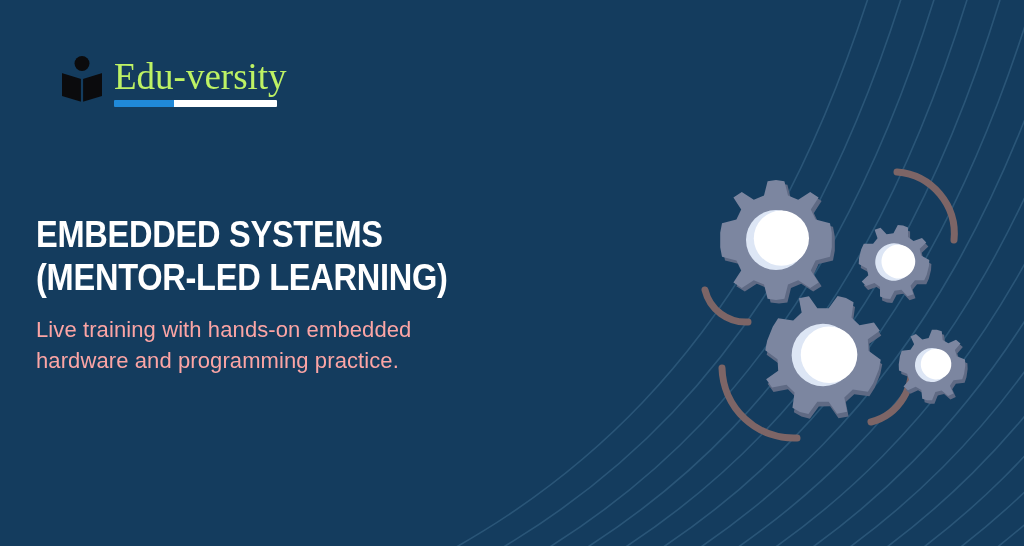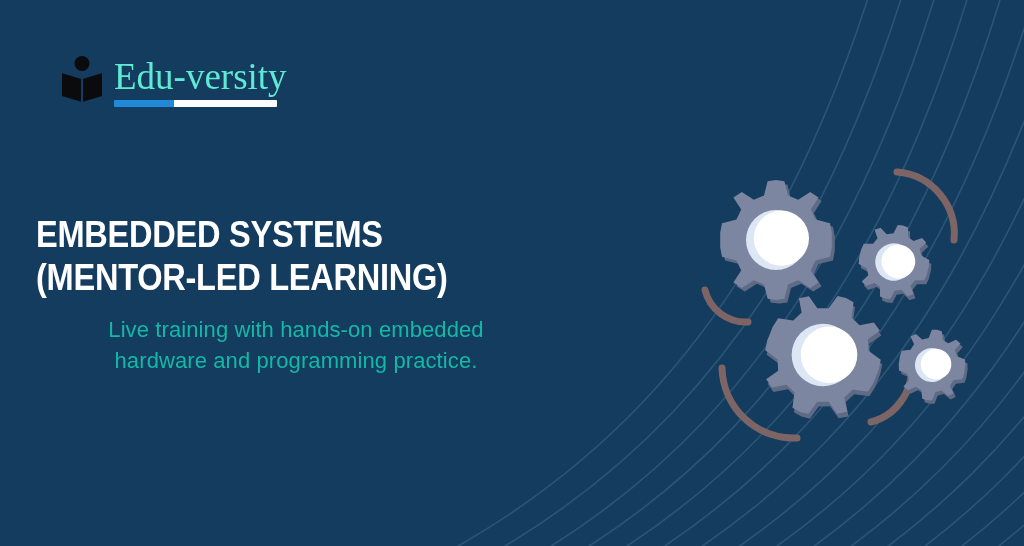--- a/index.html
+++ b/index.html
@@ -32,21 +32,21 @@
     width:44px; height:48px;
     display:block;
     flex:0 0 auto;
     margin-bottom:4px;
   }
   .logo-right{ display:flex; flex-direction:column; }
   .logo-word{
     font-family:"Liberation Serif", serif;
     font-size:37px;
     line-height:1;
-    color:#5eead4;
+    color:#bef264;
     letter-spacing:0px;
     white-space:nowrap;
   }
   .logo-bar{
     margin-top:5px;
     height:7px;
     width:163px;
     display:flex;
     border-radius:1px;
     overflow:hidden;
@@ -68,25 +68,24 @@
     letter-spacing:-0.3px;
     color:#ffffff;
     transform:scaleX(0.88);
     transform-origin:left center;
     white-space:pre-line;
   }
   .subtitle{
     margin-top:14px;
     font-size:22px;
     line-height:1.42;
-    color:#14b8a6;
+    color:#fca5a5;
     font-weight:400;
     letter-spacing:0.1px;
     white-space:pre-line;
-    text-align:center;
   }
 
   
   .art{
     position:absolute;
     right:12px; top:150px;
     width:320px; height:300px;
   }
 </style>
 </head>

